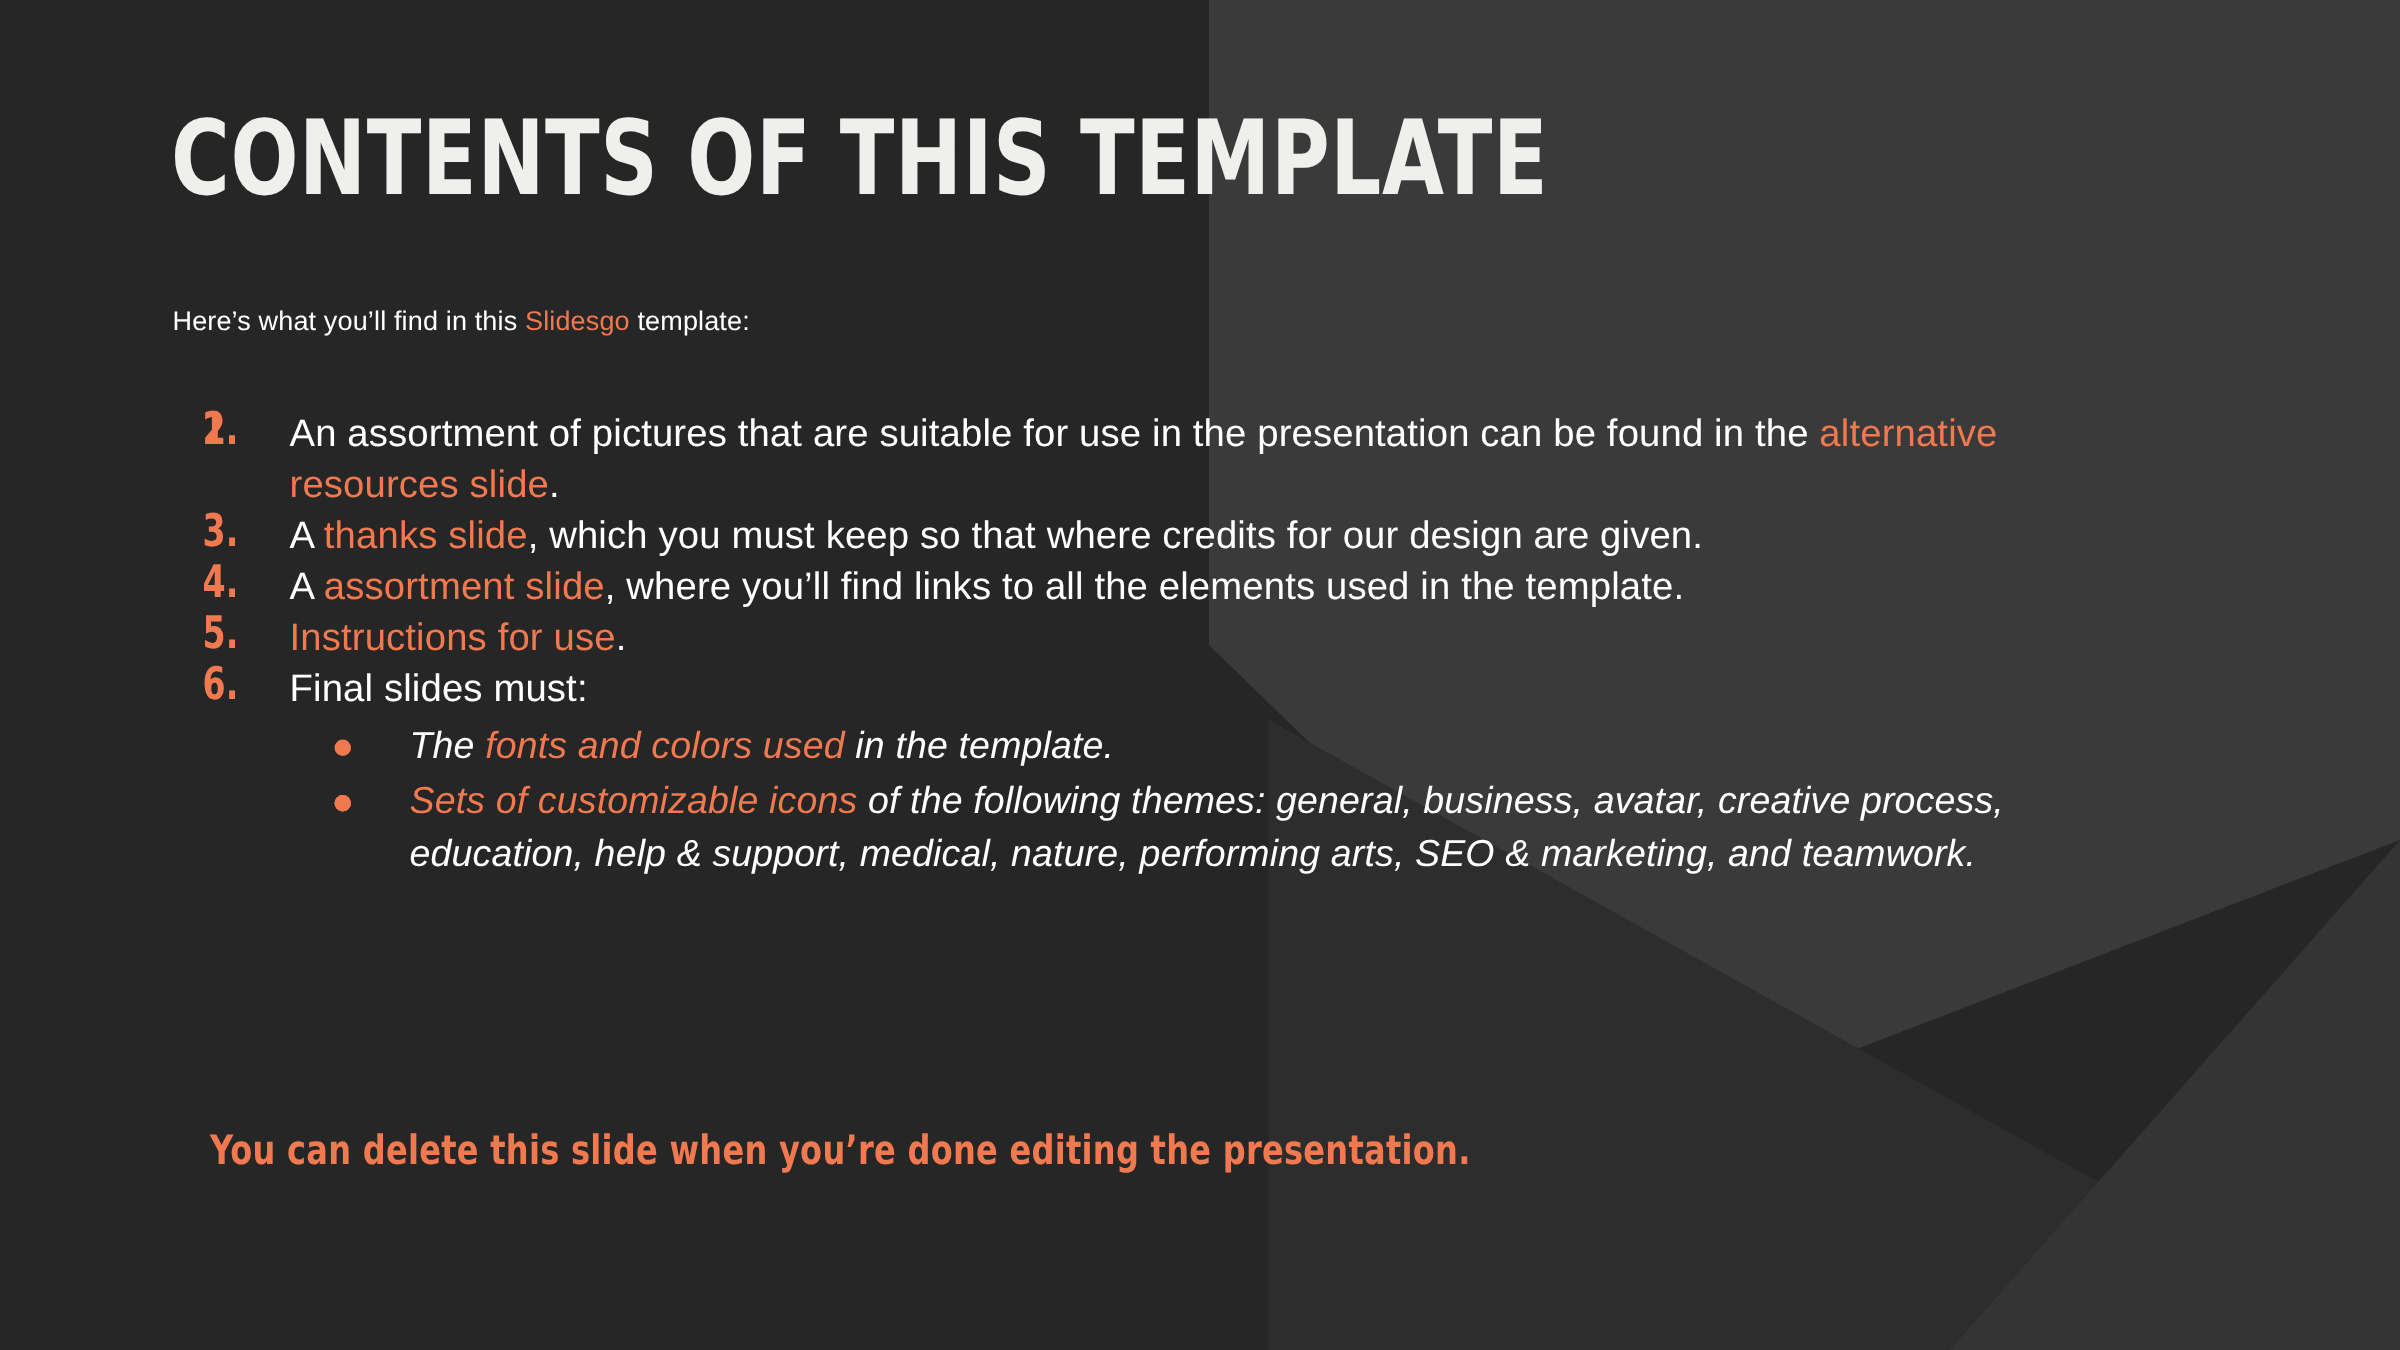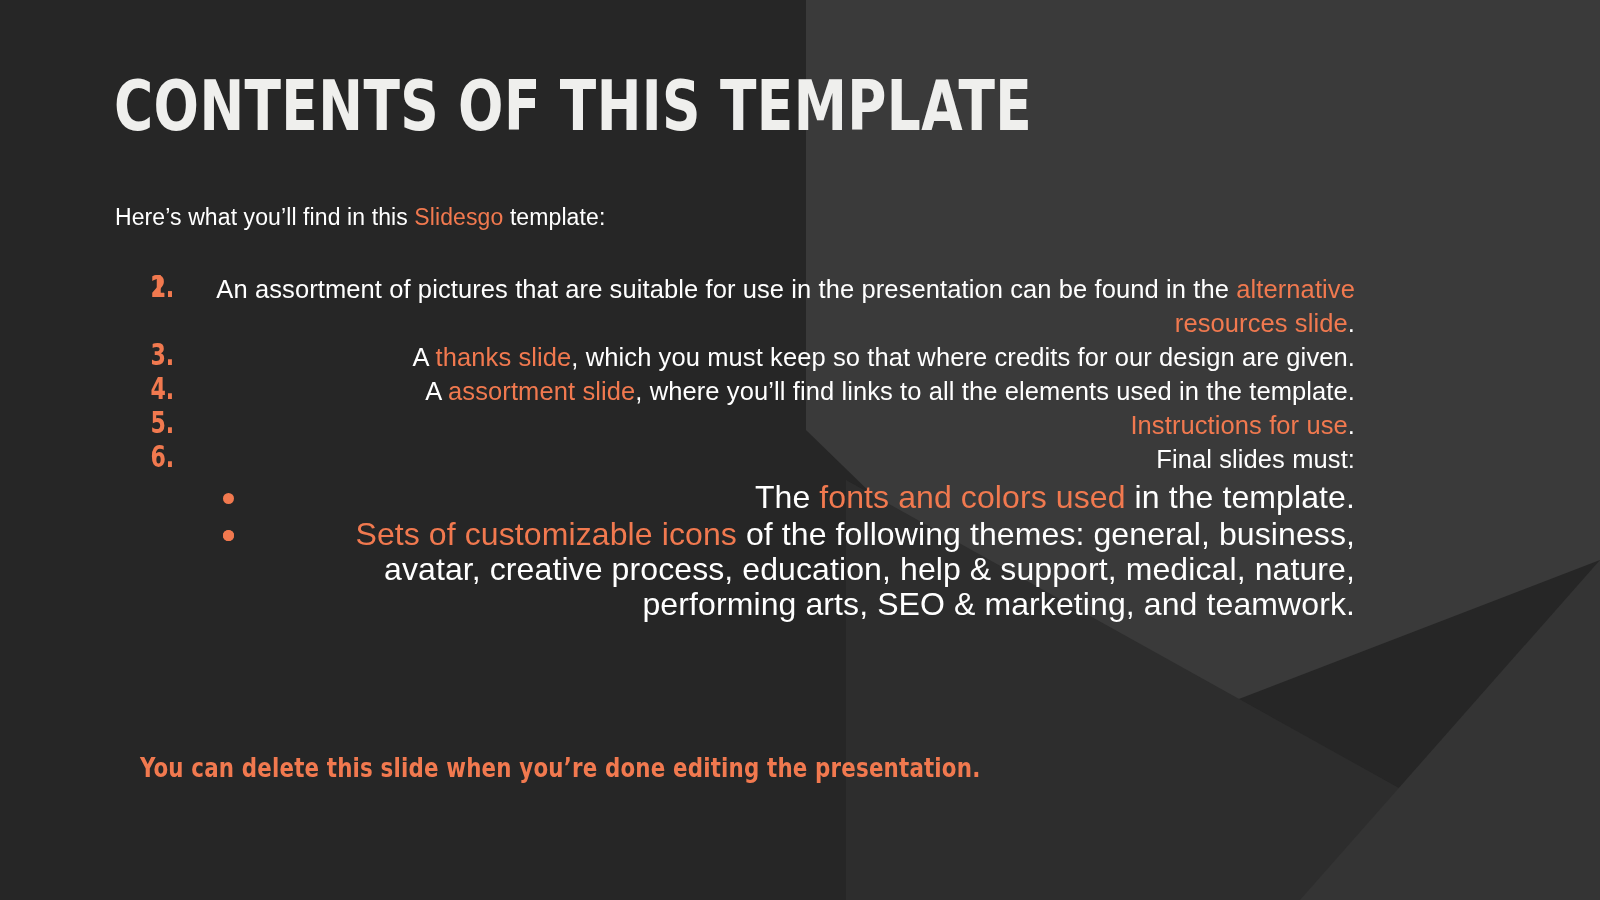--- a/index.html
+++ b/index.html
@@ -25,21 +25,20 @@
     pointer-events: none;
   }
   .bg-svg { display: block; width: 1600px; height: 900px; }
 
   
   .content {
     position: relative;
     z-index: 2;
     width: 1600px;
     height: 880px;
-    text-align: right;
   }
 
   .slide-title {
     position: absolute;
     left: 114px;
     top: 72px;
     margin: 0;
     color: #efefed;
     font-family: "Liberation Sans Narrow", "DejaVu Sans Condensed", "Liberation Sans", sans-serif;
     font-size: 69px;
@@ -51,21 +50,21 @@
     transform-origin: left center;
     white-space: nowrap;
   }
 
   .intro {
     position: absolute;
     left: 115px;
     top: 202px;
     margin: 0;
     color: #ffffff;
-    font-size: 23px;
+    font-size: 18px;
     line-height: 1.35;
     font-weight: 400;
     letter-spacing: 0.1px;
   }
 
   .numbered-list {
     position: absolute;
     left: 115px;
     top: 272px;
     width: 1240px;
@@ -99,22 +98,23 @@
   .sub-list {
     margin: 4px 0 0 0;
     padding: 0;
     list-style: none;
   }
   .sub-item {
     position: relative;
     padding-left: 80px;
     margin-bottom: 2px;
     color: #ffffff;
-    font-size: 32px;
+    font-size: 25px;
     line-height: 35px;
+    font-style: italic;
   }
   .sub-bullet {
     position: absolute;
     left: 30px;
     top: 13px;
     width: 11px;
     height: 11px;
     border-radius: 50%;
     background: #f1794f;
   }

